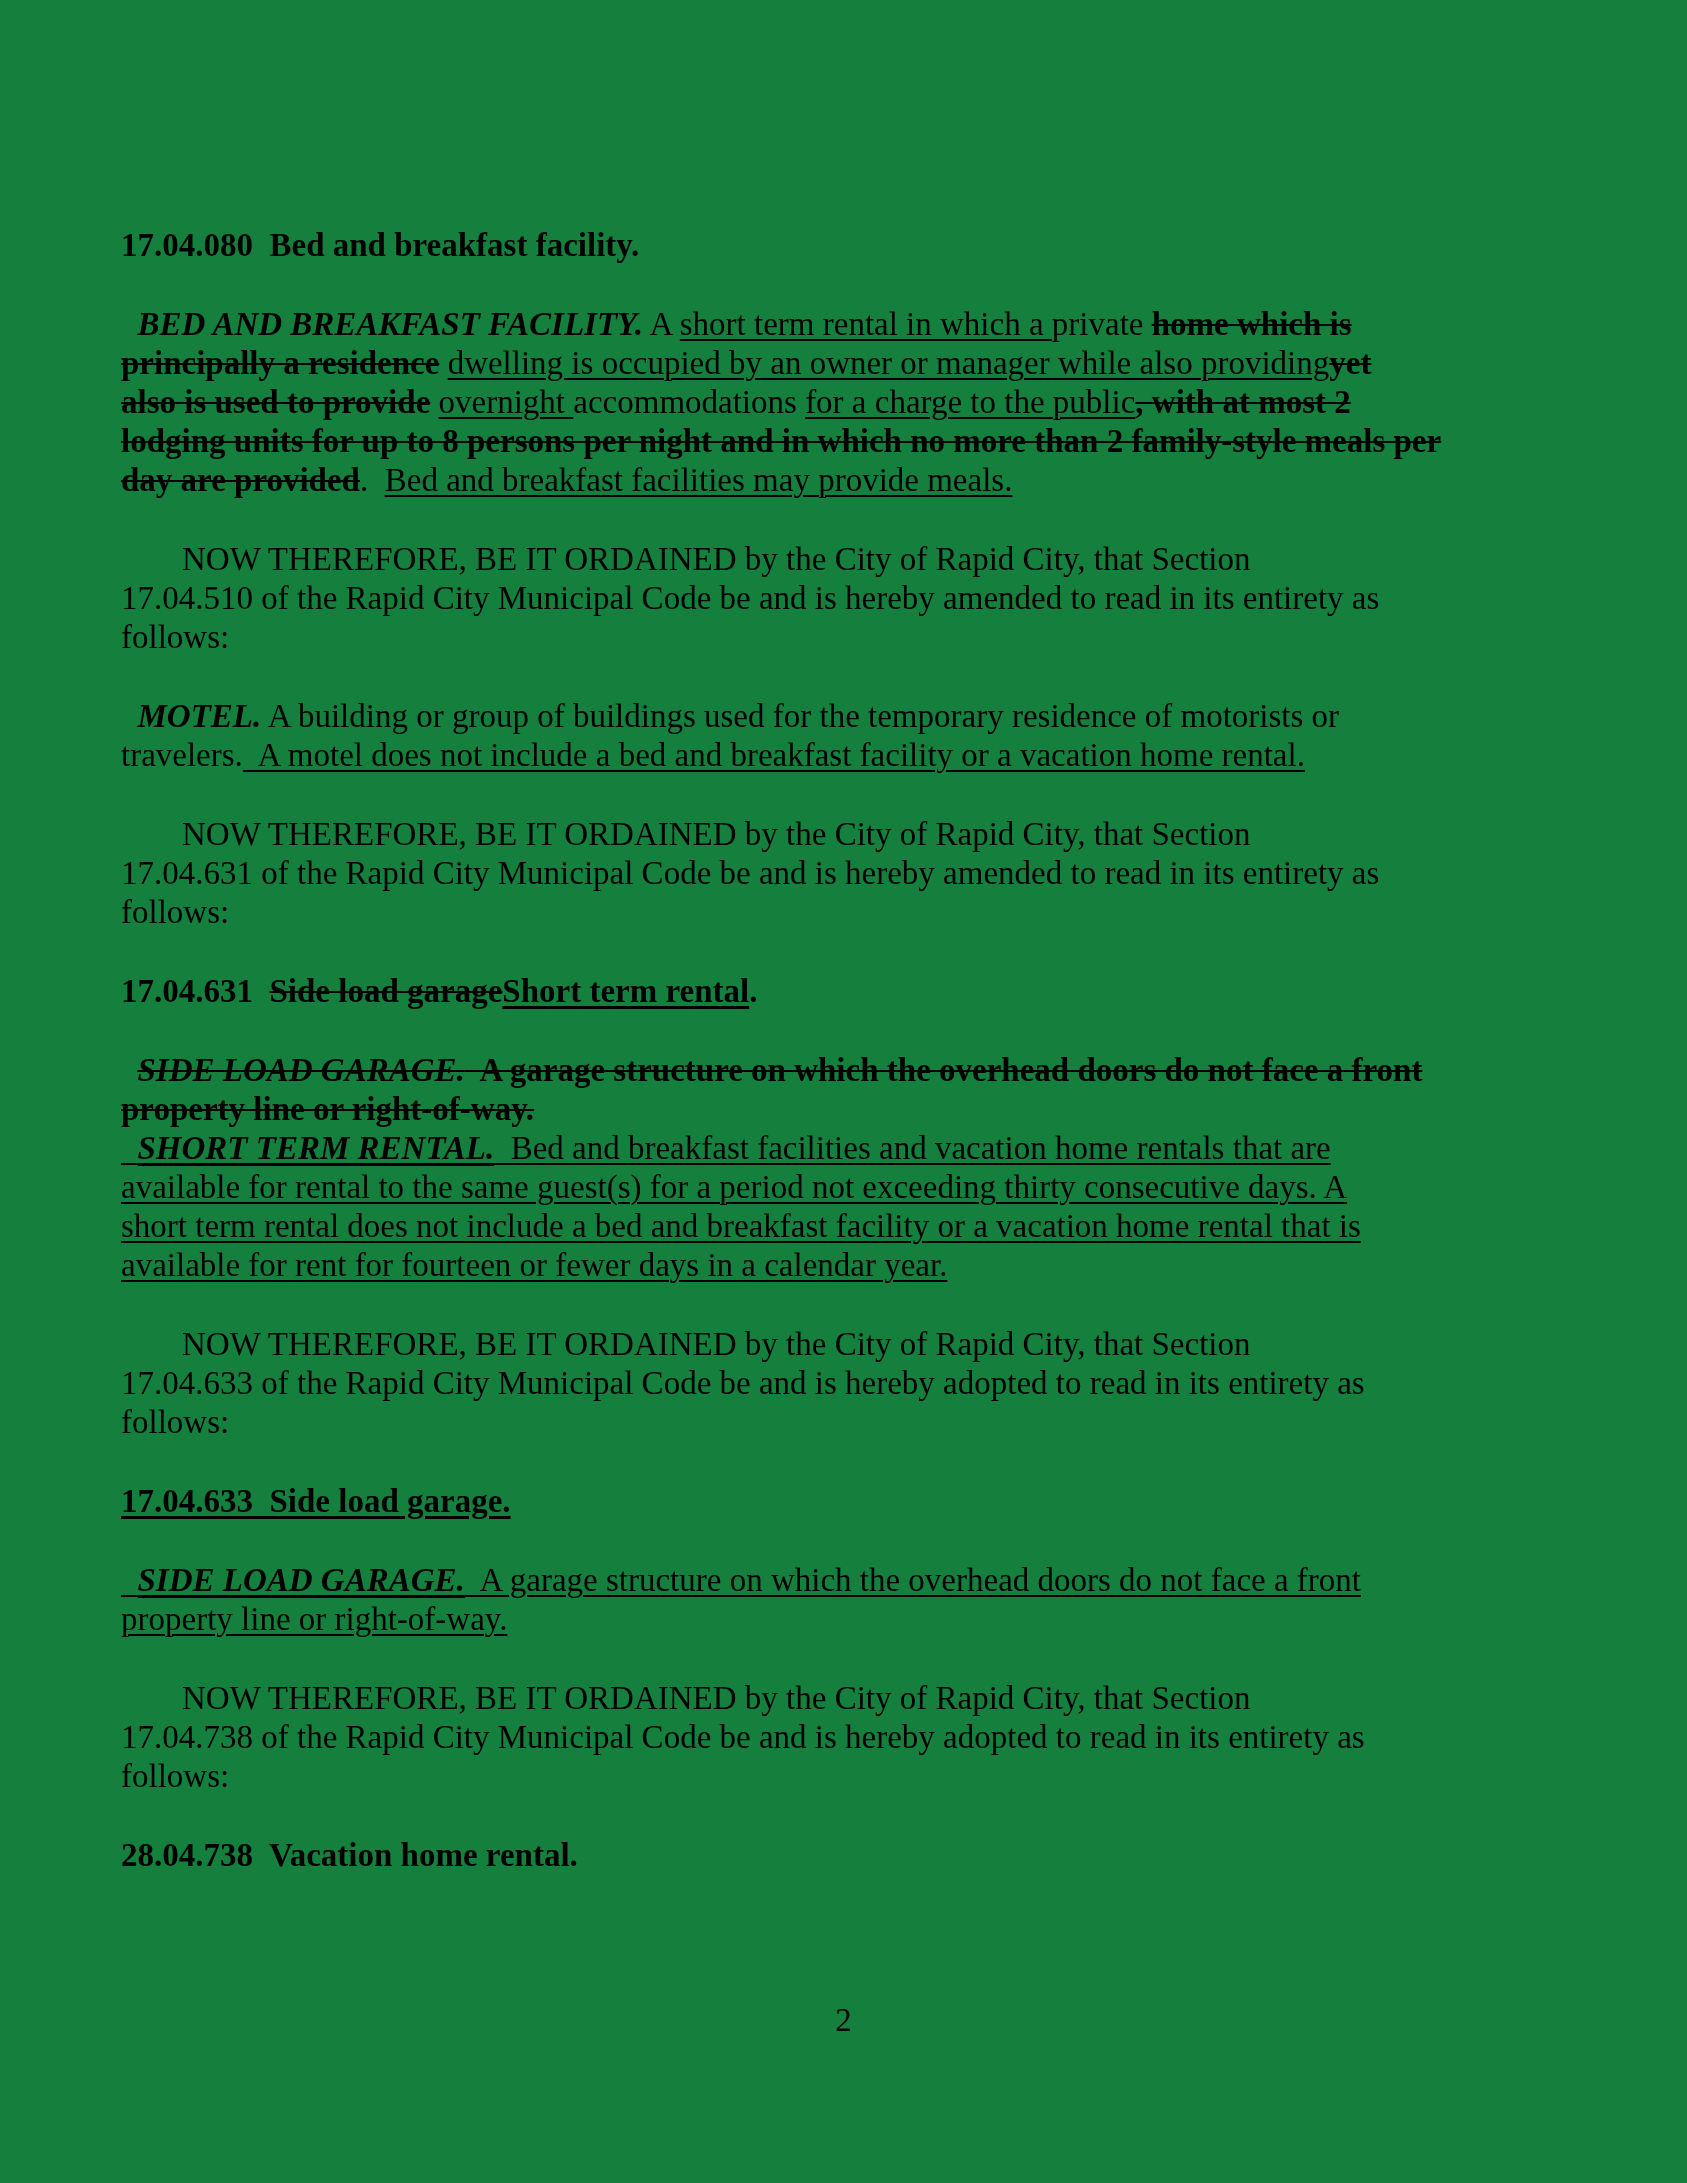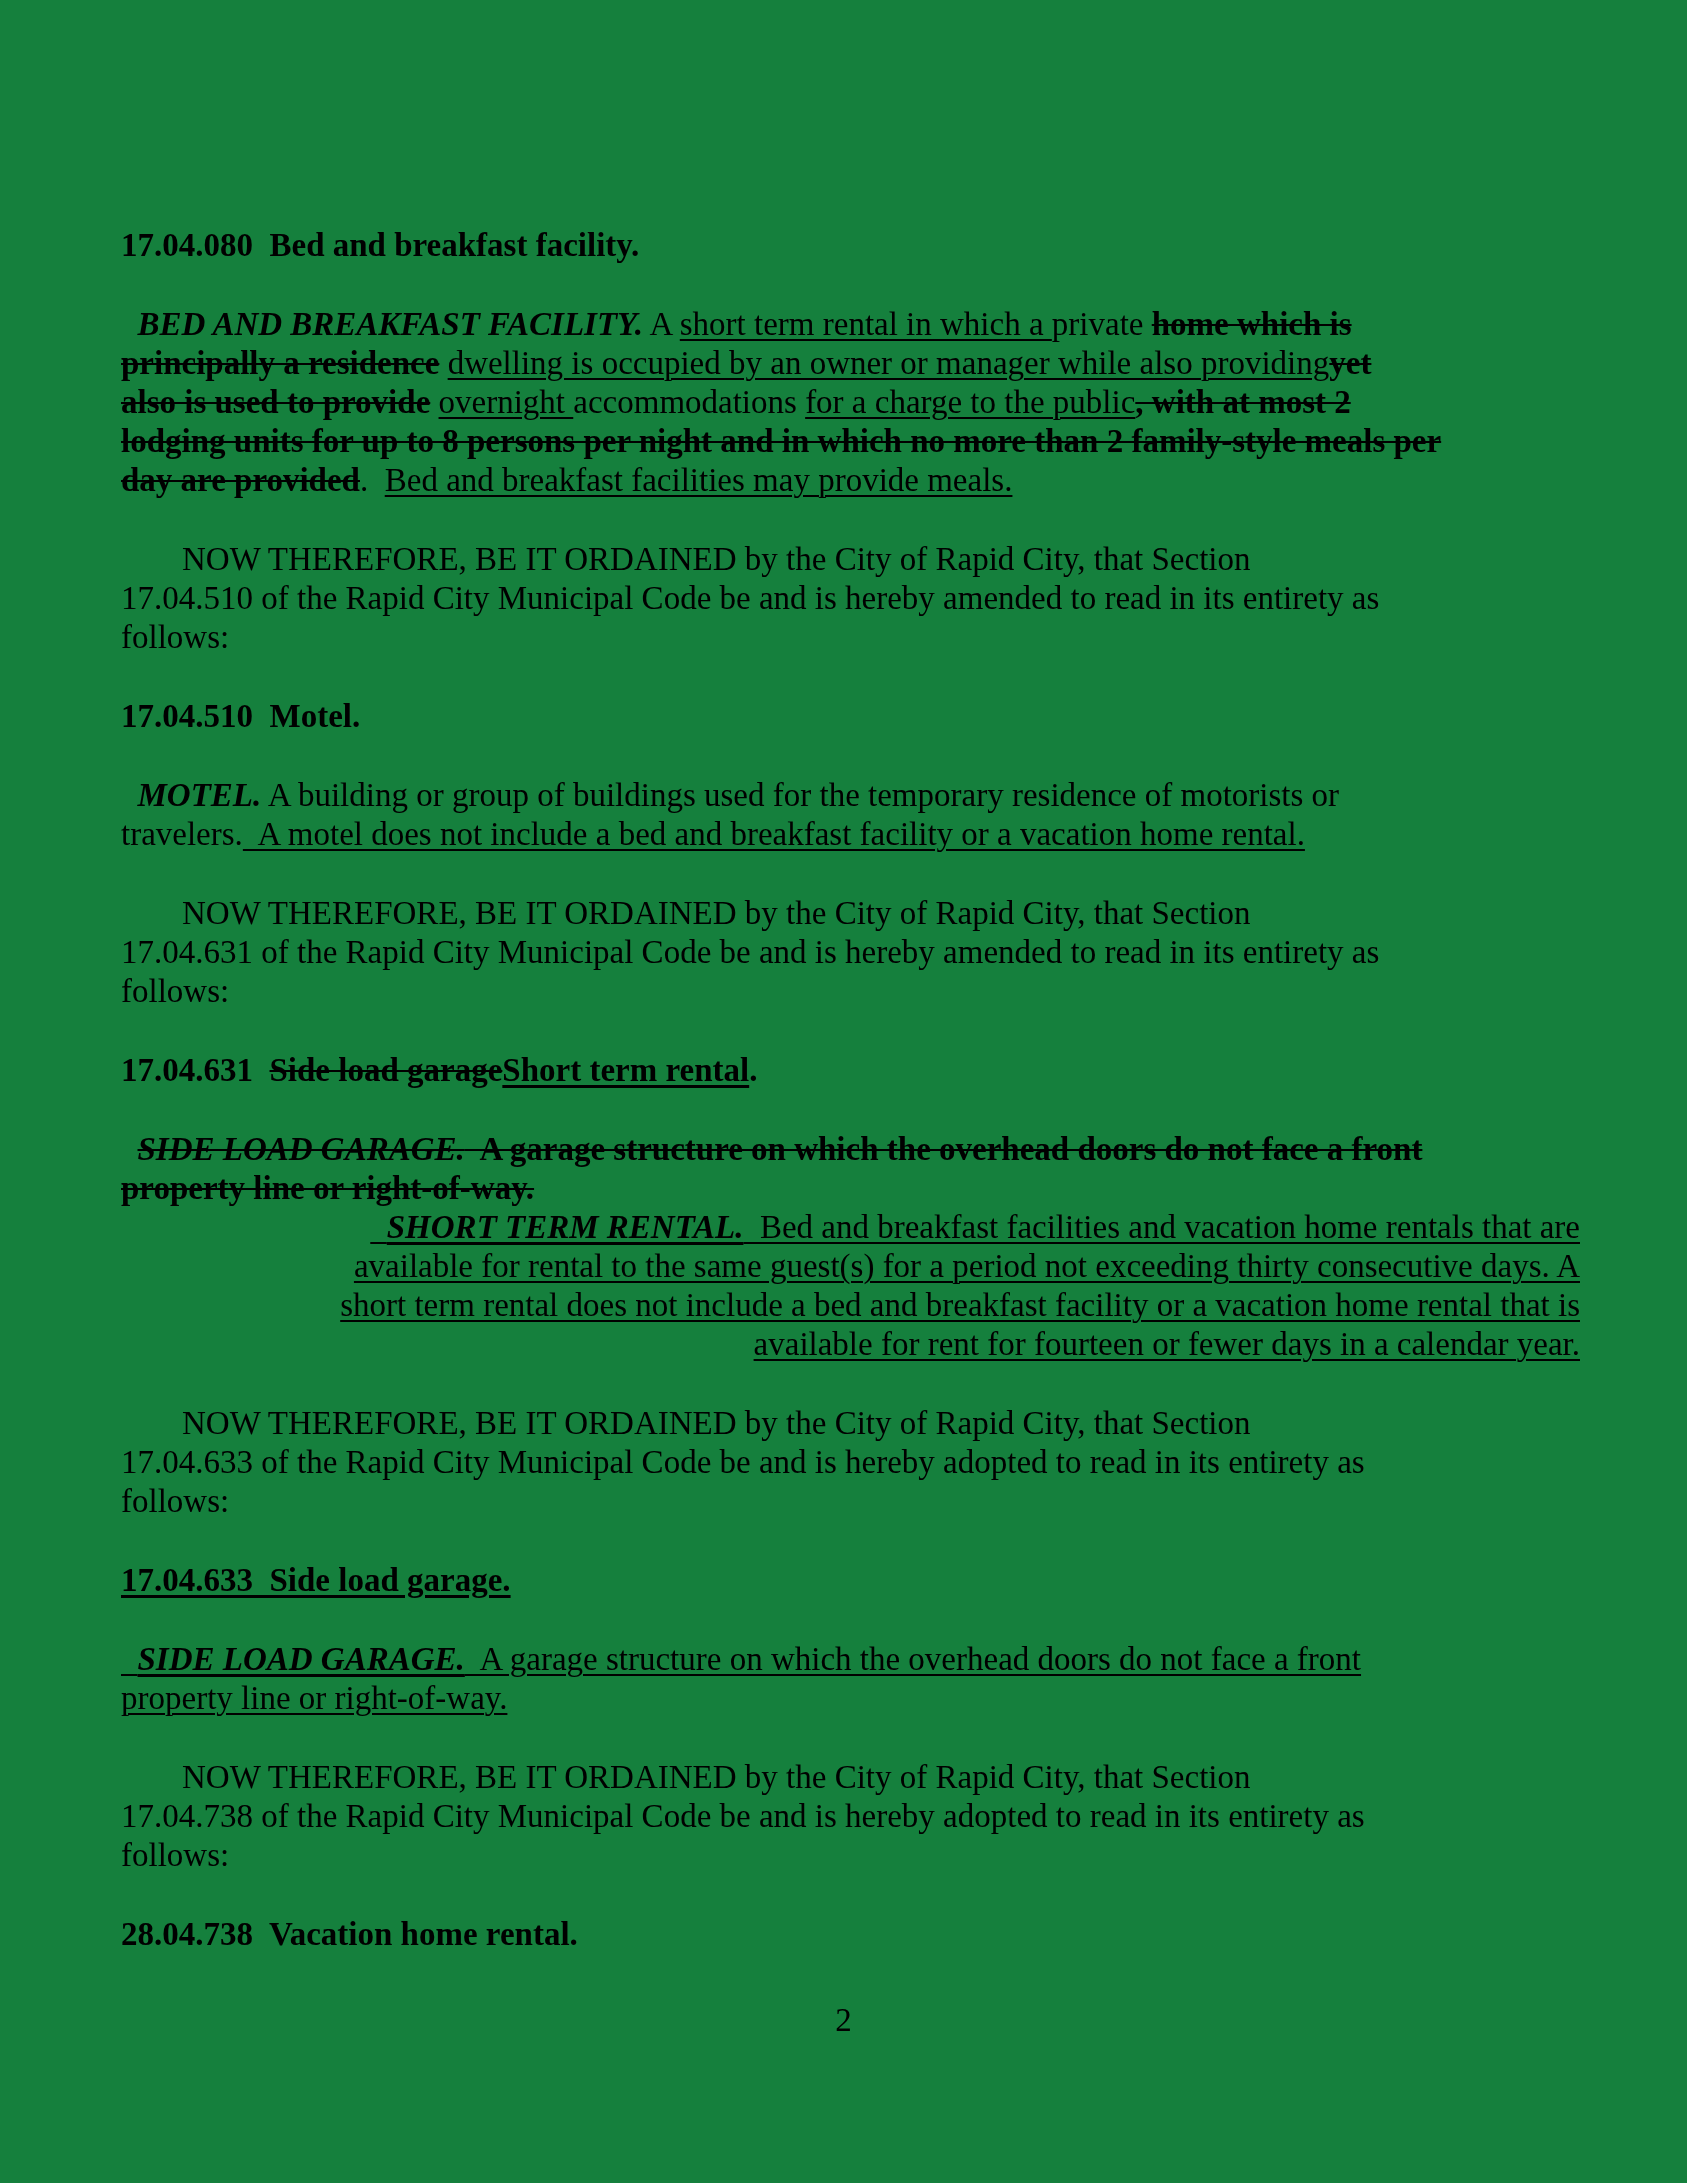--- a/index.html
+++ b/index.html
@@ -22,21 +22,21 @@
     position: absolute;
     top: 226px;
     left: 121px;
     width: 1459px;
   }
   .block {
     margin: 40px 0 0 0;
     white-space: pre;
   }
   .block:first-child { margin-top: 0; }
-  .block.tight { margin-top: 0; text-align: right; }
+  .block.tight { margin-top: 0; }
   .block.tab { text-indent: 61px; }
   .fb { font-weight: bold; }
   .fi { font-style: italic; }
   .fu {
     text-decoration-line: underline;
     text-decoration-thickness: 2.1px;
     text-underline-offset: 4.2px;
   }
   .fs {
     text-decoration-line: line-through;
@@ -53,21 +53,20 @@
   }
 </style>
 </head>
 <body>
 
 <div class="page">
   <div class="content">
       <p class="block"><span class="fb">17.04.080  Bed and breakfast facility.</span></p>
       <p class="block"><span class="">  </span><span class="fb fi">BED AND BREAKFAST FACILITY.</span><span class=""> A </span><span class="fu">short term rental in which a </span><span class="">private </span><span class="fs">home which is</span><br><span class="fs">principally a residence</span><span class=""> </span><span class="fu">dwelling is occupied by an owner or manager while also providing</span><span class="fs">yet</span><br><span class="fs">also is used to provide</span><span class=""> </span><span class="fu">overnight </span><span class="">accommodations </span><span class="fu">for a charge to the public</span><span class="fs">, with at most 2</span><br><span class="fs">lodging units for up to 8 persons per night and in which no more than 2 family-style meals per</span><br><span class="fs">day are provided</span><span class="">.  </span><span class="fu">Bed and breakfast facilities may provide meals.</span></p>
       <p class="block tab"><span class="">NOW THEREFORE, BE IT ORDAINED by the City of Rapid City, that Section</span><br><span class="">17.04.510 of the Rapid City Municipal Code be and is hereby amended to read in its entirety as</span><br><span class="">follows:</span></p>
-      <p class="block"><span class="fb">17.04.510  Motel.</span></p>
       <p class="block"><span class="">  </span><span class="fb fi">MOTEL.</span><span class=""> A building or group of buildings used for the temporary residence of motorists or</span><br><span class="">travelers.</span><span class="fu">  A motel does not include a bed and breakfast facility or a vacation home rental.</span></p>
       <p class="block tab"><span class="">NOW THEREFORE, BE IT ORDAINED by the City of Rapid City, that Section</span><br><span class="">17.04.631 of the Rapid City Municipal Code be and is hereby amended to read in its entirety as</span><br><span class="">follows:</span></p>
       <p class="block"><span class="fb">17.04.631  </span><span class="fb fs">Side load garage</span><span class="fb fu">Short term rental</span><span class="fb">.</span></p>
       <p class="block"><span class="">  </span><span class="fb fi fs">SIDE LOAD GARAGE.</span><span class="fs">  A garage structure on which the overhead doors do not face a front</span><br><span class="fs">property line or right-of-way.</span></p>
       <p class="block tight"><span class="fu">  </span><span class="fb fi fu">SHORT TERM RENTAL.</span><span class="fu">  Bed and breakfast facilities and vacation home rentals that are</span><br><span class="fu">available for rental to the same guest(s) for a period not exceeding thirty consecutive days. A</span><br><span class="fu">short term rental does not include a bed and breakfast facility or a vacation home rental that is</span><br><span class="fu">available for rent for fourteen or fewer days in a calendar year.</span></p>
       <p class="block tab"><span class="">NOW THEREFORE, BE IT ORDAINED by the City of Rapid City, that Section</span><br><span class="">17.04.633 of the Rapid City Municipal Code be and is hereby adopted to read in its entirety as</span><br><span class="">follows:</span></p>
       <p class="block"><span class="fb fu">17.04.633  Side load garage.</span></p>
       <p class="block"><span class="fu">  </span><span class="fb fi fu">SIDE LOAD GARAGE.</span><span class="fu">  A garage structure on which the overhead doors do not face a front</span><br><span class="fu">property line or right-of-way.</span></p>
       <p class="block tab"><span class="">NOW THEREFORE, BE IT ORDAINED by the City of Rapid City, that Section</span><br><span class="">17.04.738 of the Rapid City Municipal Code be and is hereby adopted to read in its entirety as</span><br><span class="">follows:</span></p>
       <p class="block"><span class="fb">28.04.738  Vacation home rental.</span></p>

